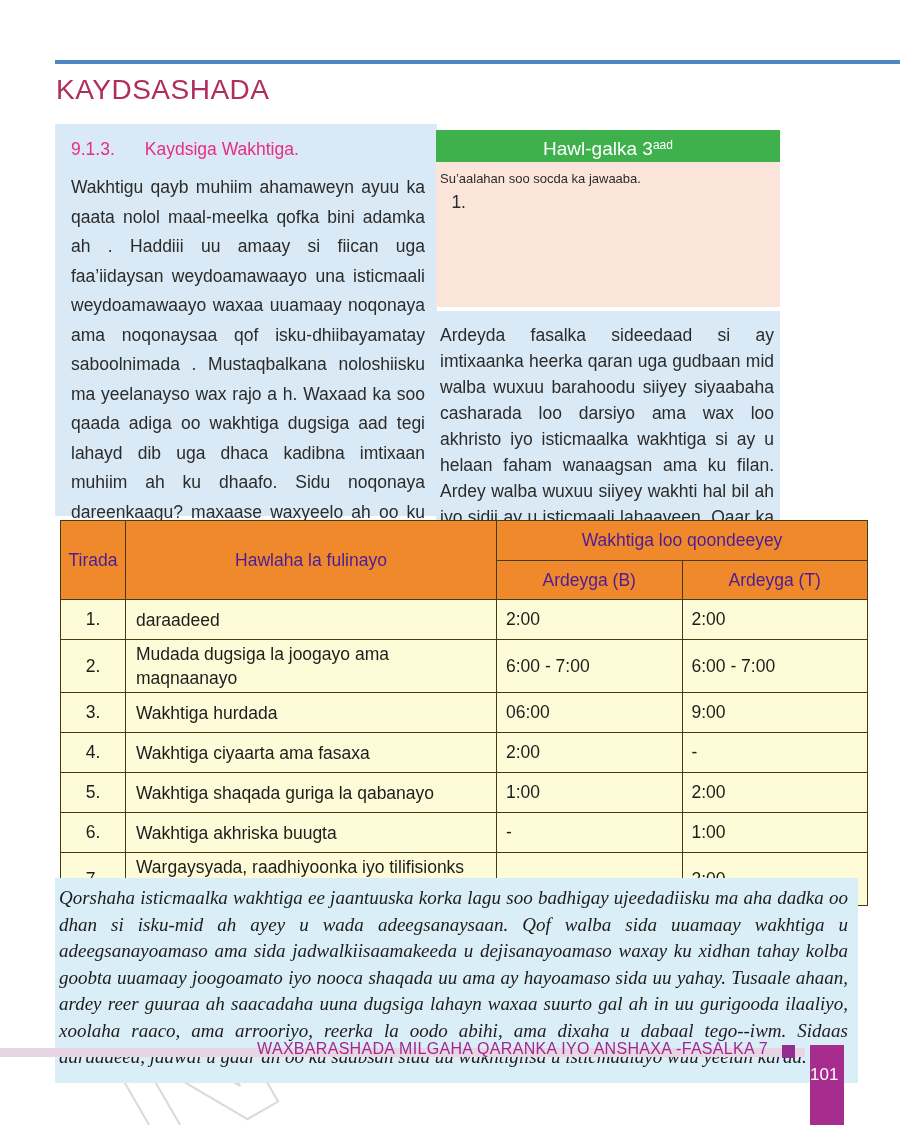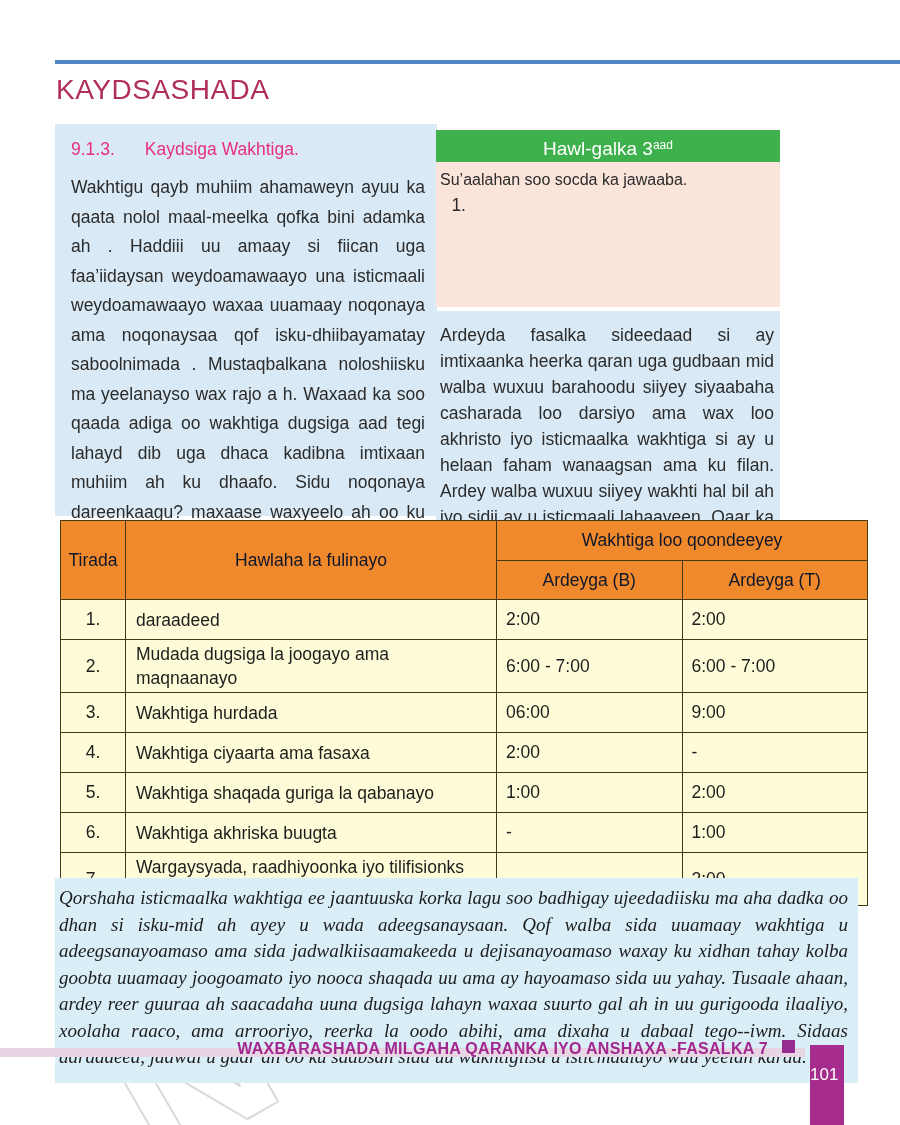--- a/index.html
+++ b/index.html
@@ -19,33 +19,33 @@
   .sec-num { margin-right:30px; }
   .left-para { margin:13px 0 0 0; padding:0 12px 0 16px; font-size:17.5px; line-height:29.5px;
                text-align:justify; color:#2b2b2b; }
 
   
   .right-col { position:absolute; left:436px; top:130px; width:344px; }
   .green-header { height:32px; background:#3fb14c; color:#ffffff; text-align:center;
                   font-size:19px; line-height:31px; }
   .green-header sup { font-size:12px; vertical-align:6px; }
   .pink-box { background:#fbe5da; height:145px; padding-top:9px; box-sizing:border-box; }
-  .intro { margin:0; padding-left:4px; font-size:16px; color:#2b2b2b; }
+  .intro { margin:0; padding-left:4px; font-size:13px; color:#2b2b2b; }
   .q-item { display:flex; margin-top:6px; }
   .q-num { flex:0 0 30px; text-align:right; margin-right:15px; font-size:17.5px; color:#2b2b2b; }
   .q-text { margin:0; flex:1; padding-right:2px; font-size:17.5px; line-height:26px;
             text-align:justify; color:#2b2b2b; }
   .right-para { margin:4px 0 0 0; background:#d9eaf6; padding:11px 6px 14px 4px;
                 font-size:17.5px; line-height:26px; text-align:justify; color:#2b2b2b; }
 
   
   .time-table { position:absolute; left:60px; top:520px; width:808px; border-collapse:collapse;
                 table-layout:fixed; }
   .time-table th, .time-table td { border:1.5px solid #453a12; }
-  .time-table thead th { background:#f0882c; font-weight:normal; font-size:17.5px; color:#0f172a; }
+  .time-table thead th { background:#f0882c; font-weight:normal; font-size:17.5px; color:#4c1d95; }
   .h-row1 th { height:37px; }
   .h-row2 th { height:36px; }
   .c-tirada { width:62px; }
   .c-hawlaha { width:368px; }
   .c-b { width:175px; }
   .c-t { width:203px; }
   .time-table tbody td { background:#fefbd8; font-size:17.5px; height:35px; color:#1d1d1b;
                          vertical-align:middle; }
   .td-num { text-align:center; }
   .td-act { padding:2px 6px 2px 10px; line-height:24px; }
@@ -58,21 +58,21 @@
           font-size:19px; line-height:26.5px; text-align:justify; color:#1c1c1c; }
 
   
   .watermark { position:absolute; left:105px; top:920px; font-size:210px; font-weight:bold;
                color:transparent; -webkit-text-stroke:2px #dadada;
                transform:rotate(-30deg); letter-spacing:-6px; pointer-events:none; }
 
   
   .footer-bar { position:absolute; left:0; top:1048px; width:805px; height:9px; background:#e7d5e3; }
   .footer { position:absolute; left:0; top:1040px; width:795px; display:flex;
-            justify-content:flex-end; align-items:flex-start;font-weight:bold; }
+            justify-content:flex-end; align-items:flex-end; }
   .footer-text { font-size:16px; letter-spacing:0.3px; color:#a1288e; }
   .footer-square { width:13px; height:13px; background:#952d90; margin-left:14px; }
   .page-box { position:absolute; left:810px; top:1045px; width:34px; height:80px; background:#a62c8e; }
   .page-box span { display:block; margin-top:20px; color:#ffffff; font-size:17px; }
 </style>
 </head>
 <body>
 
 <div class="page">
 

